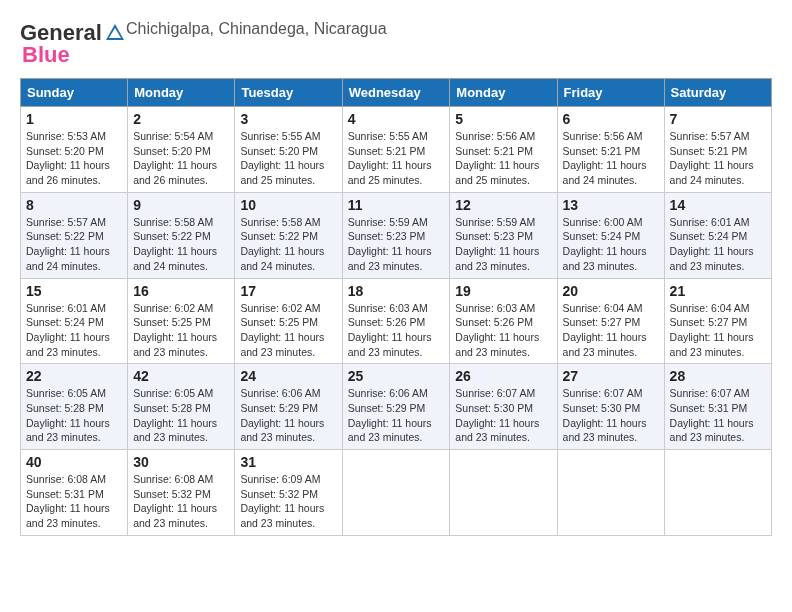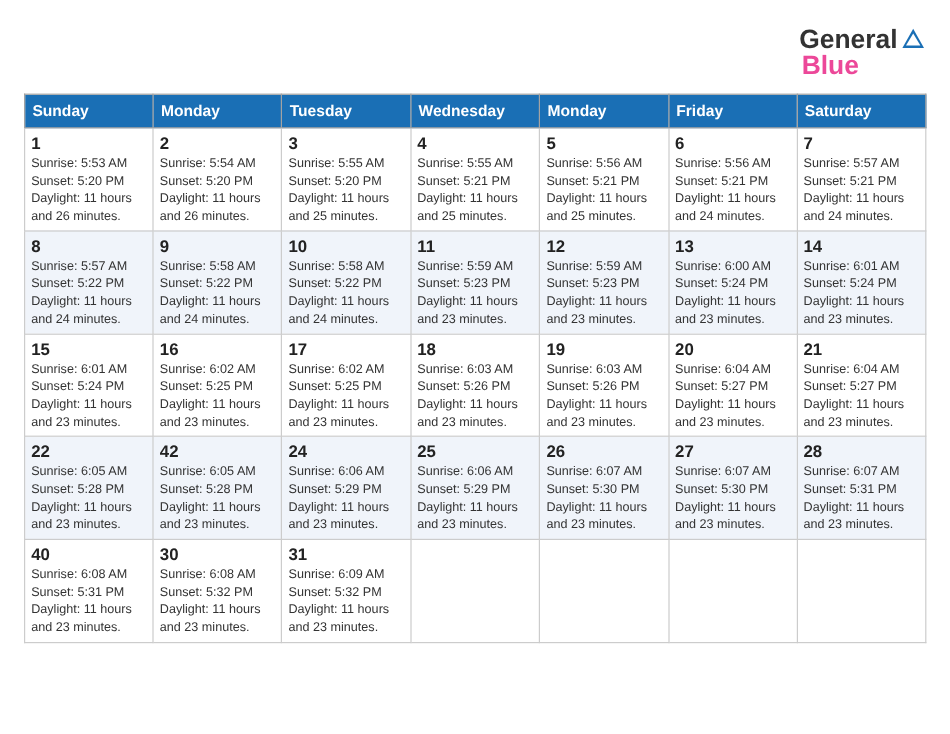--- a/index.html
+++ b/index.html
@@ -5,21 +5,21 @@
     * { box-sizing: border-box; margin: 0; padding: 0; }
     body {
       font-family: Arial, sans-serif;
       background: #fff;
       width: 792px;
       min-height: 612px;
       padding: 20px;
     }
     .header-section {
       display: flex;
-      justify-content: flex-end;
+      justify-content: flex-start;
       align-items: flex-start;
       margin-bottom: 10px;
     }
     .logo {
       display: flex;
       flex-direction: column;
       align-items: flex-start;
     }
     .title-section {
       text-align: right;
@@ -82,20 +82,21 @@
     <div style="display:flex;align-items:center;">
       <span style="font-size:22px;font-weight:bold;color:#333;">General</span>
       <svg width="22" height="22" viewBox="0 0 22 22" style="margin-left:2px;">
         <polygon points="11,2 20,18 2,18" fill="#1a6fb5"></polygon>
         <polygon points="11,6 17,16 5,16" fill="#fff"></polygon>
       </svg>
     </div>
     <span style="font-size:22px;font-weight:bold;color:#ec4899;margin-top:-4px;padding-left:2px;">Blue</span>
   </div>
   <div class="title-section">
+    <div class="location-title">Chichigalpa, Chinandega, Nicaragua</div>
   </div>
 </div>
 
 <table class="calendar-table">
   <thead>
     <tr id="weekday-header">
     <th>Sunday</th>
         <th>Monday</th>
         <th>Tuesday</th>
         <th>Wednesday</th>

